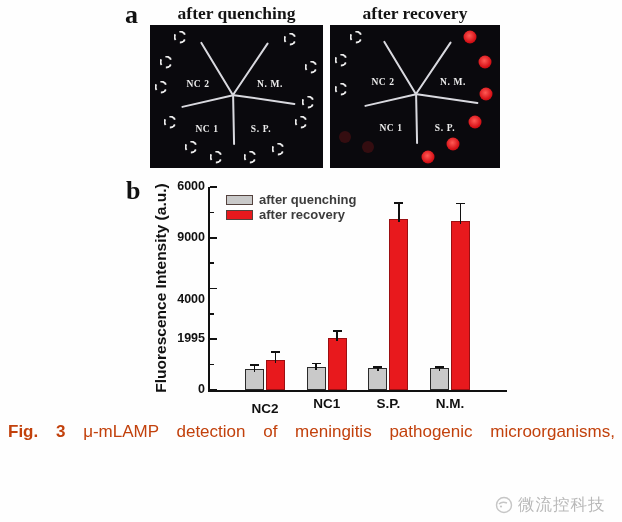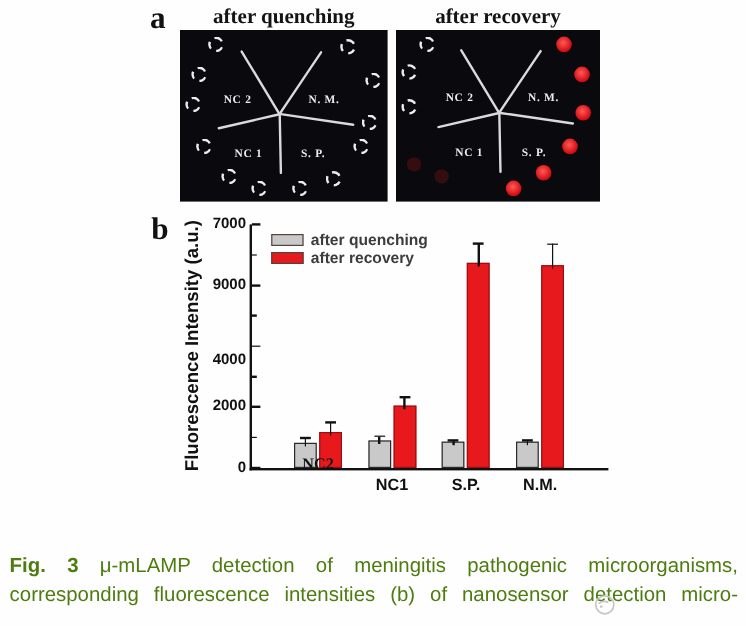--- a/index.html
+++ b/index.html
@@ -31,21 +31,21 @@
   .bar{position:absolute;box-sizing:border-box;}
   .err-line{position:absolute;width:1.6px;background:#111;}
   .err-cap{position:absolute;width:9px;height:1.6px;background:#111;}
   .xcat{position:absolute;width:60px;text-align:center;font-weight:bold;font-size:13.5px;color:#111;}
   .lg-row{position:absolute;height:13px;}
   .lg-swatch{position:absolute;left:0;top:1px;width:27px;height:10px;box-sizing:border-box;border:1.5px solid #54423e;}
   .lg-label{position:absolute;left:33px;top:-2px;font-weight:bold;font-size:13px;color:#3c3c3c;white-space:nowrap;}
 
   
   #caption{position:absolute;left:8px;top:420px;width:607px;
-           font-size:17px;line-height:23.5px;color:#4d7c0f;margin-top:40px;}
+           font-size:17px;line-height:23.5px;color:#c2410c;}
   .cap-line{text-align:justify;text-align-last:justify;}
   .cap-line.last{text-align:left;text-align-last:left;}
   .seg-b{font-weight:bold;}
   .seg-i{font-style:italic;}
 
   
   #watermark{position:absolute;left:494px;top:494px;display:flex;align-items:center;
              color:#b9b9b9;font-size:16.5px;letter-spacing:1px;white-space:nowrap;}
   #wm-logo{margin-right:4px;}
 </style>
@@ -107,37 +107,37 @@
 
   <div class="panel-label" style="left:126px;top:176px;">b</div>
 
   <div id="chart">
     <div id="ylabel">Fluorescence Intensity (a.u.)</div>
     <div id="plot">
         <div class="ytick major" style="top: 202.2px;"></div>
         <div class="ytick-label" style="top: 195px;">0</div>
         <div class="ytick" style="top: 176.825px;"></div>
         <div class="ytick major" style="top: 151.45px;"></div>
-        <div class="ytick-label" style="top: 144.25px;">2000</div>
+        <div class="ytick-label" style="top: 144.25px;">1995</div>
         <div class="ytick" style="top: 126.075px;"></div>
         <div class="ytick major" style="top: 100.7px;"></div>
         <div class="ytick-label" style="top: 105px;">4000</div>
         <div class="ytick" style="top: 75.325px;"></div>
         <div class="ytick major" style="top: 49.95px;"></div>
         <div class="ytick-label" style="top: 42.75px;">9000</div>
         <div class="ytick" style="top: 24.575px;"></div>
         <div class="ytick major" style="top: -0.8px;"></div>
-        <div class="ytick-label" style="top: -8px;">7000</div>
+        <div class="ytick-label" style="top: -8px;">6000</div>
         <div class="bar" style="left: 35px; top: 181.939px; width: 19px; height: 21.0613px; background: rgb(201, 201, 201); border: 1.3px solid rgb(42, 42, 42);"></div>
         <div class="err-line" style="left: 43.7px; top: 178.132px; height: 6.80625px;"></div>
         <div class="err-cap" style="left: 40px; top: 177.332px;"></div>
         <div class="bar" style="left: 56px; top: 173.058px; width: 19px; height: 29.9425px; background: rgb(232, 25, 29); border: 1.3px solid rgb(155, 15, 18);"></div>
         <div class="err-line" style="left: 64.7px; top: 165.191px; height: 10.8663px;"></div>
         <div class="err-cap" style="left: 61px; top: 164.391px;"></div>
-        <div class="xcat" style="left: 25px; top: 192px; font-family: Liberation Serif, serif;">NC2</div>
+        <div class="xcat" style="left: 25px; top: 214px;">NC2</div>
         <div class="bar" style="left: 96.7px; top: 179.655px; width: 19px; height: 23.345px; background: rgb(201, 201, 201); border: 1.3px solid rgb(42, 42, 42);"></div>
         <div class="err-line" style="left: 105.4px; top: 176.61px; height: 6.045px;"></div>
         <div class="err-cap" style="left: 101.7px; top: 175.81px;"></div>
         <div class="bar" style="left: 117.7px; top: 150.981px; width: 19px; height: 52.0187px; background: rgb(232, 25, 29); border: 1.3px solid rgb(155, 15, 18);"></div>
         <div class="err-line" style="left: 126.4px; top: 143.876px; height: 10.105px;"></div>
         <div class="err-cap" style="left: 122.7px; top: 143.076px;"></div>
         <div class="xcat" style="left: 86.7px; top: 209px;">NC1</div>
         <div class="bar" style="left: 158.4px; top: 181.431px; width: 19px; height: 21.5688px; background: rgb(201, 201, 201); border: 1.3px solid rgb(42, 42, 42);"></div>
         <div class="err-line" style="left: 167.1px; top: 179.909px; height: 4.5225px;"></div>
         <div class="err-cap" style="left: 163.4px; top: 179.109px;"></div>
@@ -158,24 +158,24 @@
         </div>
         <div class="lg-row" style="left: 16px; top: 22px;">
           <div class="lg-swatch" style="background: rgb(232, 25, 29);"></div>
           <div class="lg-label">after recovery</div>
         </div>
       </div>
   </div>
 
   <div id="caption">
       <div class="cap-line"><span class="seg-b ">Fig. 3</span><span class=""> μ-mLAMP detection of meningitis pathogenic microorganisms,</span></div>
-      <div class="cap-line"><span class="">corresponding fluorescence intensities (b) of nanosensor detection micro-</span></div>
     </div>
 
   <div id="watermark">
     <svg id="wm-logo" width="20" height="20" viewBox="0 0 20 20">
       <circle cx="10" cy="10" r="7.5" fill="none" stroke="#c6c6c6" stroke-width="1.4"></circle>
       <path d="M5 9 q3 -3 8 -1" fill="none" stroke="#c6c6c6" stroke-width="1.4"></path>
       <circle cx="7" cy="11.5" r="1.1" fill="#c6c6c6"></circle>
     </svg>
+    <span>微流控科技</span>
   </div>
 
 </div>
 
 </body></html>

